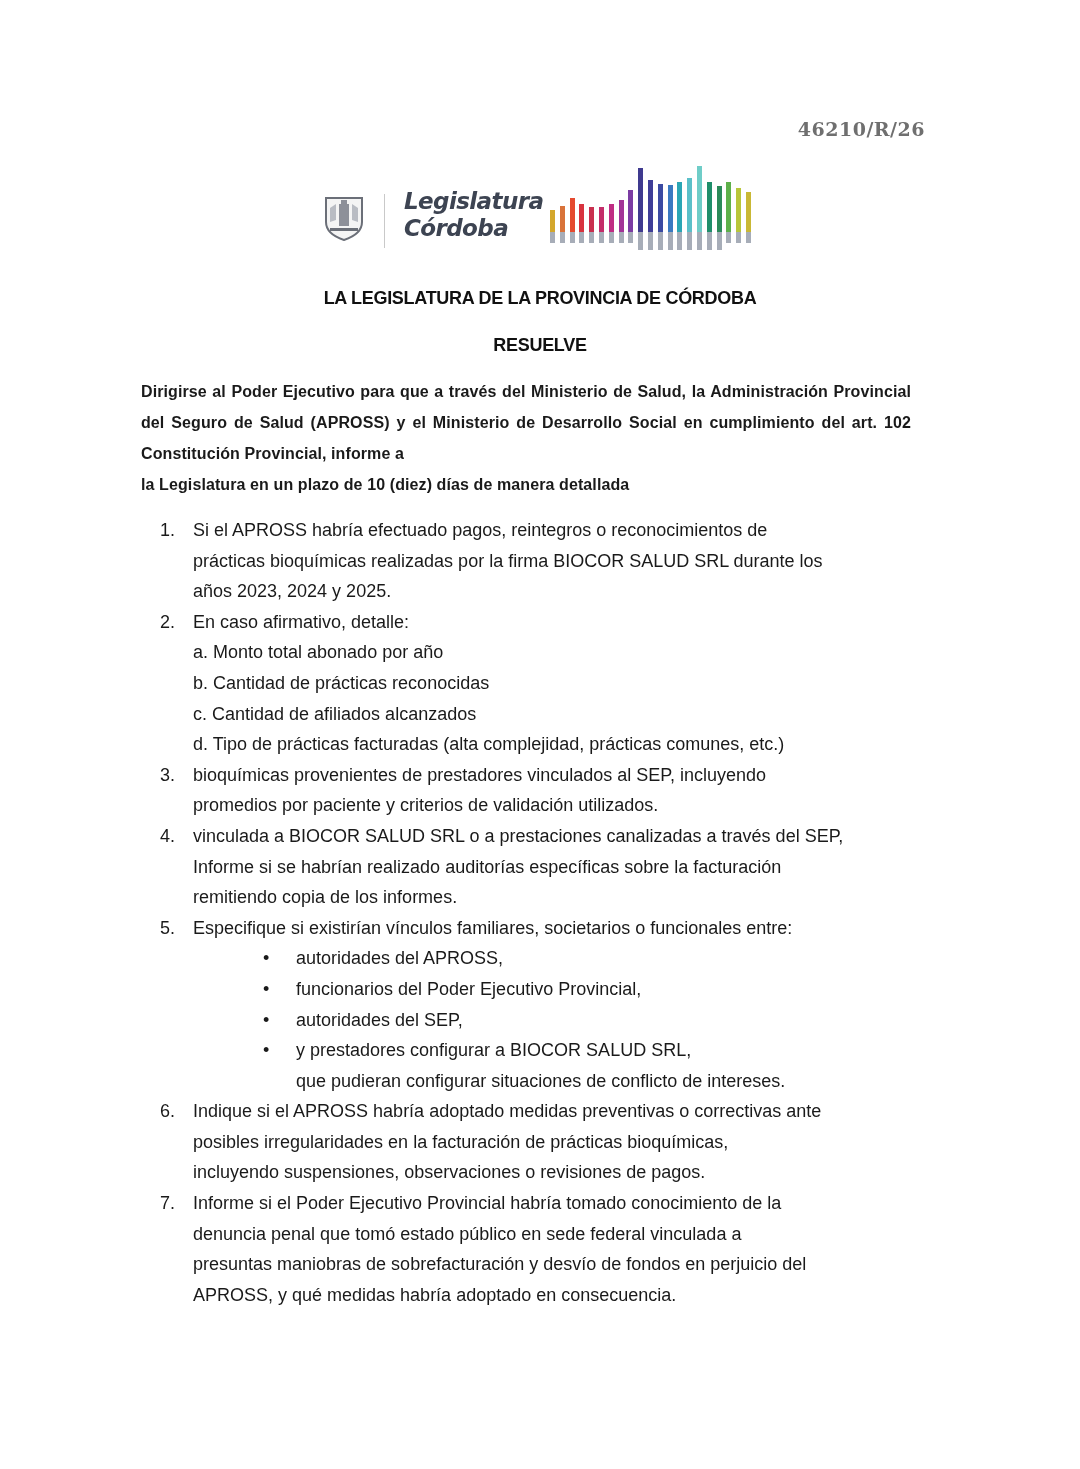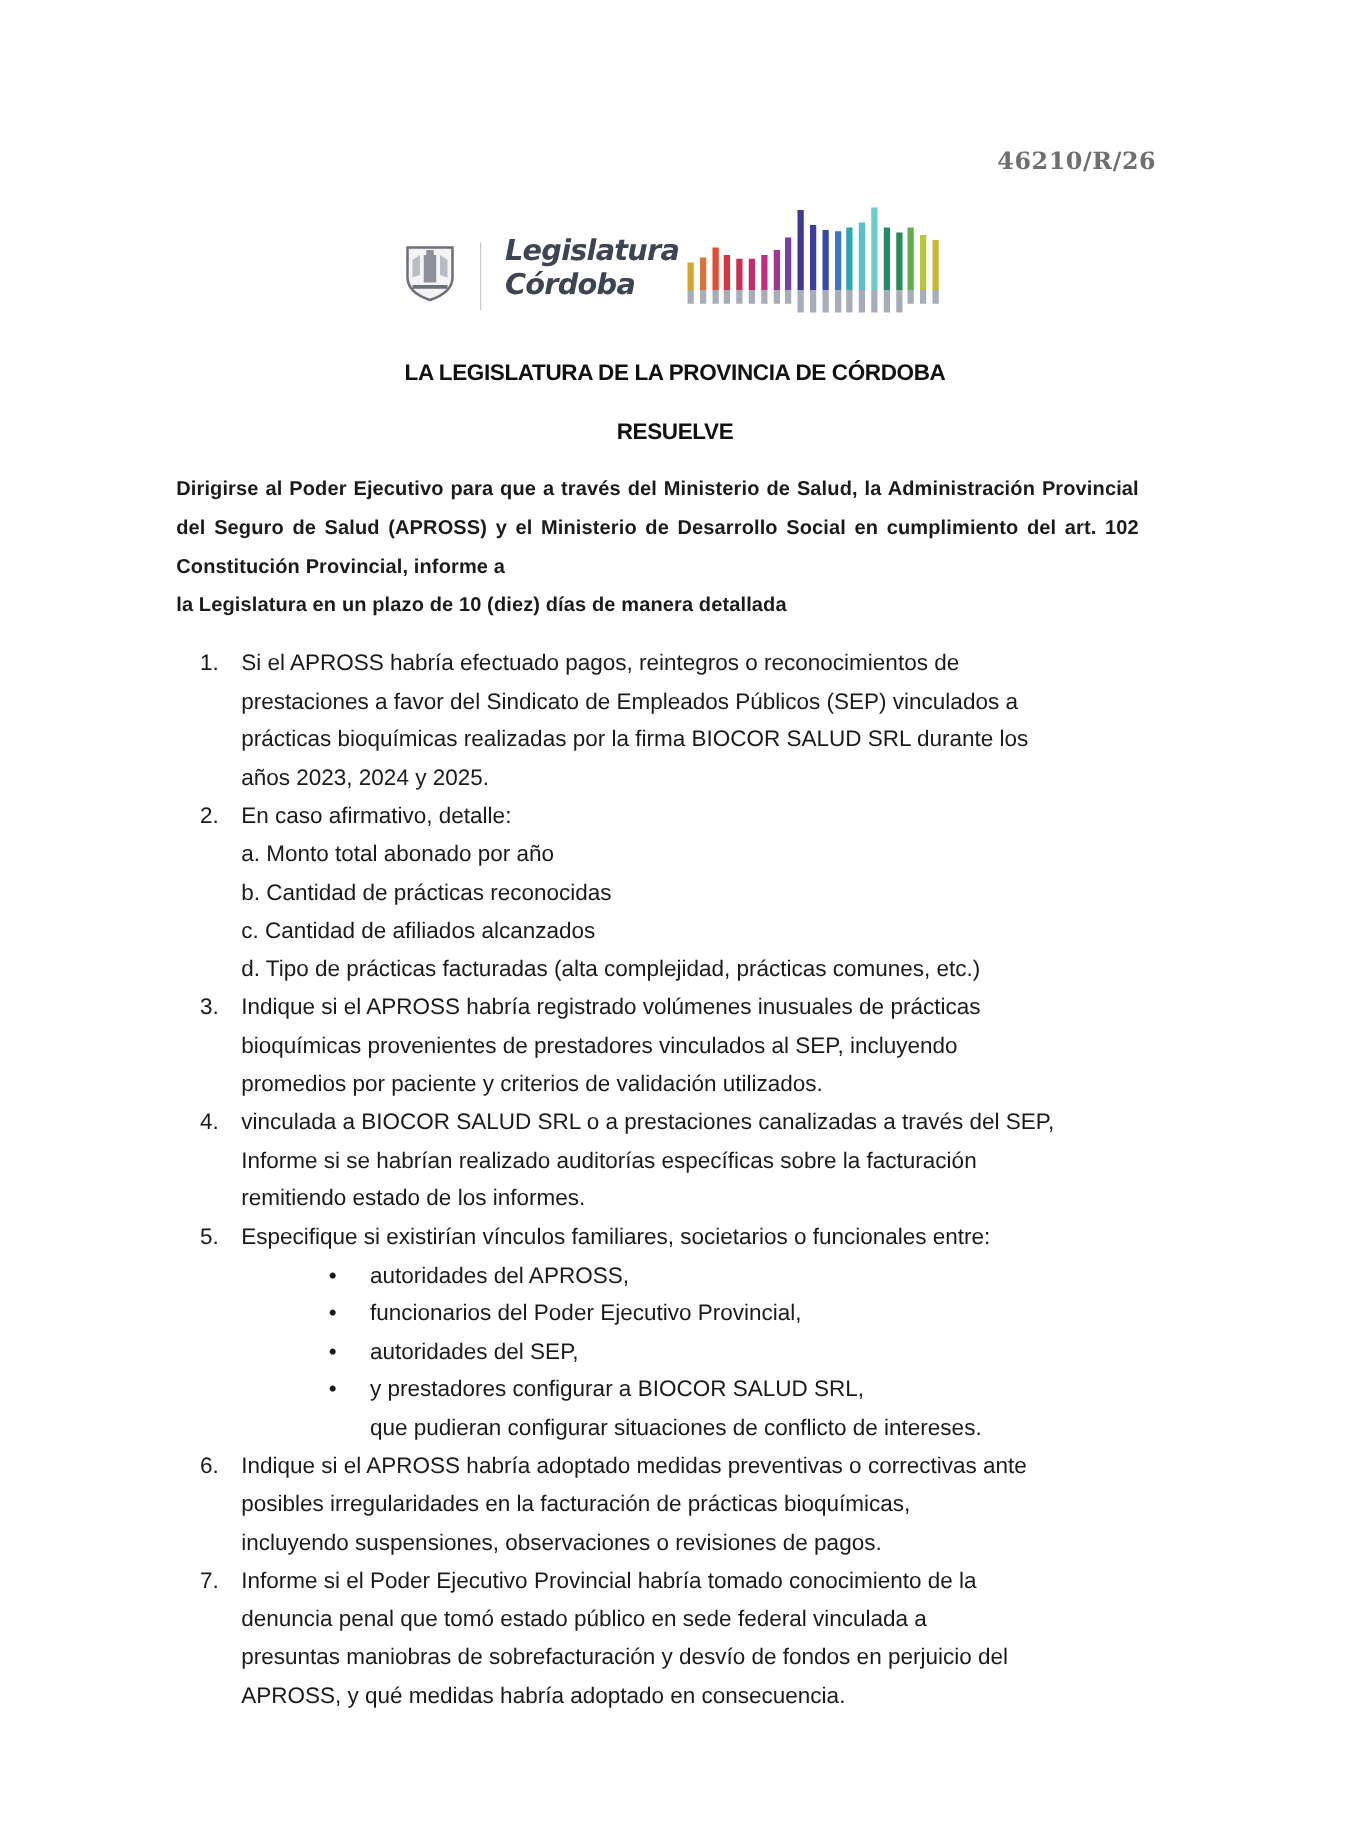--- a/index.html
+++ b/index.html
@@ -144,43 +144,41 @@
 
 <div class="intro">
   <div>Dirigirse al Poder Ejecutivo para que a través del Ministerio de Salud, la Administración Provincial del Seguro de Salud (APROSS) y el Ministerio de Desarrollo Social en cumplimiento del art. 102 Constitución Provincial, informe a</div>
   <div class="last">la Legislatura en un plazo de 10 (diez) días de manera detallada</div>
 </div>
 
 <div class="list" id="items-list">
     <div class="item">
       <span class="num">1.</span>
       <div>Si el APROSS habría efectuado pagos, reintegros o reconocimientos de</div>
-      <div>prestaciones a favor del Sindicato de Empleados Públicos (SEP) vinculados a</div>
       <div>prácticas bioquímicas realizadas por la firma BIOCOR SALUD SRL durante los</div>
       <div>años 2023, 2024 y 2025.</div>
     </div>
     <div class="item">
       <span class="num">2.</span>
       <div>En caso afirmativo, detalle:</div>
       <div class="sub">a. Monto total abonado por año</div>
       <div class="sub">b. Cantidad de prácticas reconocidas</div>
       <div class="sub">c. Cantidad de afiliados alcanzados</div>
       <div class="sub">d. Tipo de prácticas facturadas (alta complejidad, prácticas comunes, etc.)</div>
     </div>
     <div class="item">
       <span class="num">3.</span>
-      <div>Indique si el APROSS habría registrado volúmenes inusuales de prácticas</div>
       <div>bioquímicas provenientes de prestadores vinculados al SEP, incluyendo</div>
       <div>promedios por paciente y criterios de validación utilizados.</div>
     </div>
     <div class="item">
       <span class="num">4.</span>
       <div>vinculada a BIOCOR SALUD SRL o a prestaciones canalizadas a través del SEP,</div>
       <div>Informe si se habrían realizado auditorías específicas sobre la facturación</div>
-      <div>remitiendo estado de los informes.</div>
+      <div>remitiendo copia de los informes.</div>
     </div>
     <div class="item">
       <span class="num">5.</span>
       <div>Especifique si existirían vínculos familiares, societarios o funcionales entre:</div>
       <div class="bullets">
         <div class="bullet"><span class="bullet-dot">•</span><span>autoridades del APROSS,</span></div>
         <div class="bullet"><span class="bullet-dot">•</span><span>funcionarios del Poder Ejecutivo Provincial,</span></div>
         <div class="bullet"><span class="bullet-dot">•</span><span>autoridades del SEP,</span></div>
         <div class="bullet"><span class="bullet-dot">•</span><span>y prestadores configurar a BIOCOR SALUD SRL,</span></div>
       </div>

